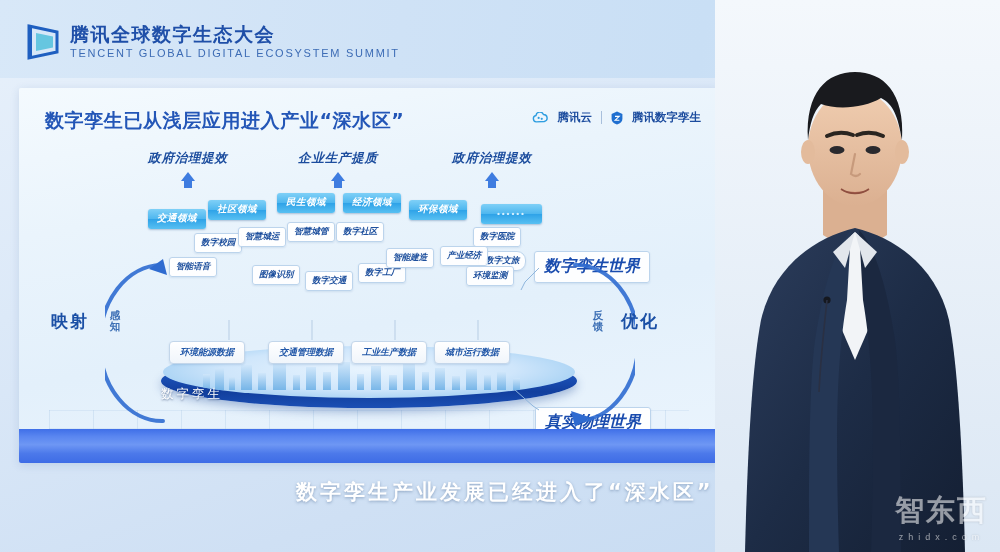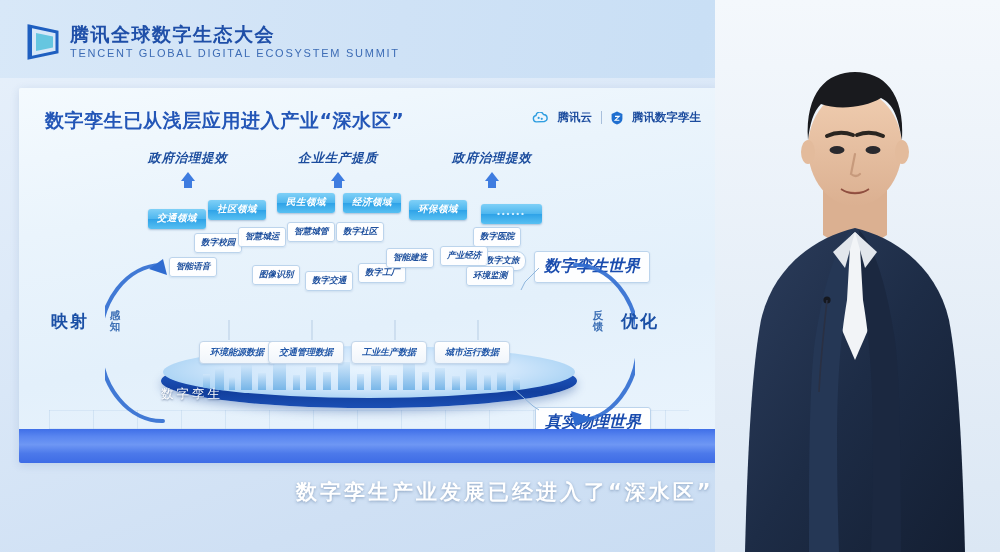--- a/index.html
+++ b/index.html
@@ -298,21 +298,21 @@
         <div class="bld" style="left:272px;width:10px;height:22px;"></div>
         <div class="bld" style="left:289px;width:8px;height:14px;"></div>
         <div class="bld" style="left:303px;width:11px;height:21px;"></div>
         <div class="bld" style="left:321px;width:7px;height:15px;"></div>
         <div class="bld" style="left:334px;width:9px;height:18px;"></div>
         <div class="bld" style="left:350px;width:7px;height:12px;"></div>
       </div>
       <div id="twin-label">数字孪生</div>
     </div>
 
-    <div class="dbox" style="left:180px;top:253px;">环境能源数据</div>
+    <div class="dbox" style="left:150px;top:253px;">环境能源数据</div>
     <div class="dbox" style="left:249px;top:253px;">交通管理数据</div>
     <div class="dbox" style="left:332px;top:253px;">工业生产数据</div>
     <div class="dbox" style="left:415px;top:253px;">城市运行数据</div>
 
     <svg style="position:absolute;left:150px;top:232px;" width="400" height="24">
       <path d="M60 0 L60 20 M143 0 L143 20 M226 0 L226 20 M309 0 L309 20" fill="none" stroke="#b7cde4" stroke-width="1"></path>
     </svg>
 
     <div id="disc-bottom">
       <div class="base"></div>
@@ -406,15 +406,19 @@
 
       <path d="M140 154 L136 174 q5 4 9 0" stroke="#c79a7c" stroke-width="2.2" fill="none" stroke-linecap="round"></path>
 
       <path d="M126 190 q14 8 28 0 q-14 4 -28 0 Z" fill="#a9604f"></path>
       <path d="M126 189 q14 9 28 0" stroke="#8e4f40" stroke-width="1.6" fill="none"></path>
 
       <circle cx="112" cy="300" r="3.6" fill="#15181f"></circle>
       <path d="M112 300 C110 320 106 352 104 392" stroke="#2a3043" stroke-width="1.6" fill="none"></path>
     </svg>
 
+    <div id="watermark">
+      <div id="wm-cn">智东西</div>
+      <div id="wm-en">zhidx.com</div>
+    </div>
   </div>
 
 </div>
 
 </body></html>

